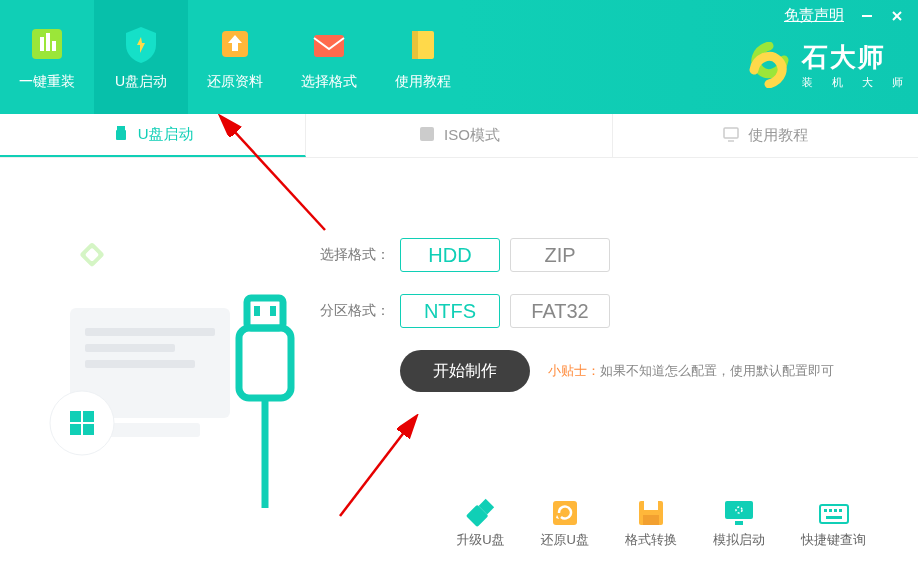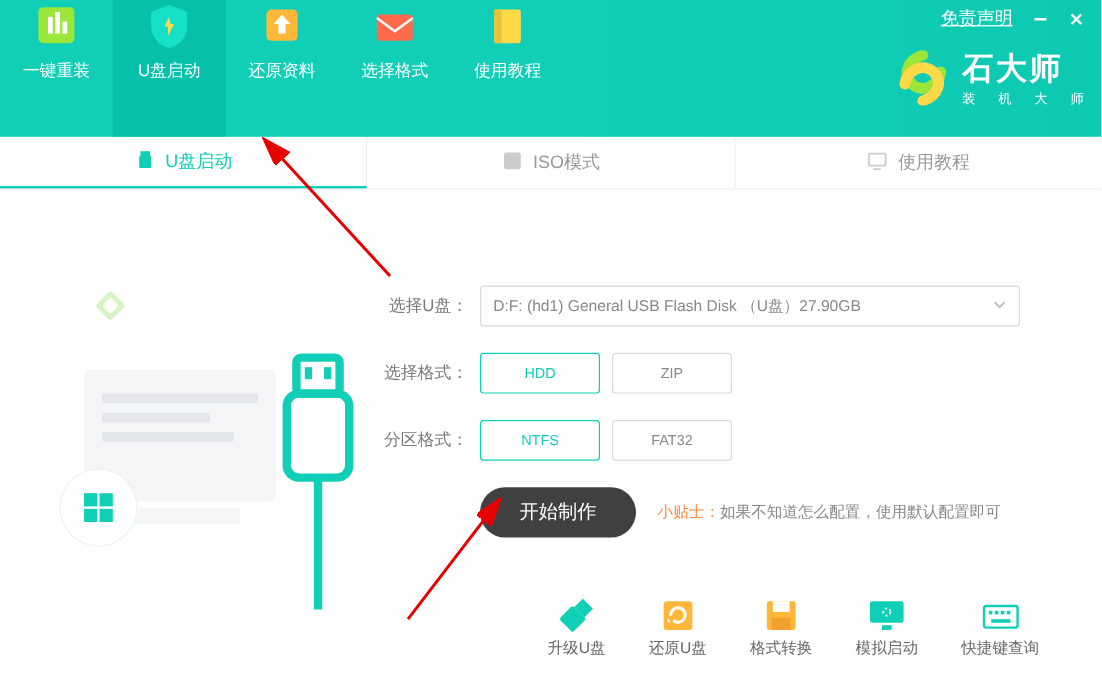--- a/index.html
+++ b/index.html
@@ -1,20 +1,20 @@
 <!DOCTYPE html>
 <html><head>
 <meta charset="utf-8">
 <style>
   * { margin: 0; padding: 0; box-sizing: border-box; font-family: "Microsoft YaHei", sans-serif; }
   body { width: 918px; height: 579px; background: #fff; position: relative; overflow: hidden; }
 
   .header { height: 114px; background: linear-gradient(to right,#10cfb6,#10cfb6,#0ec9b2); display:flex; position:relative;}
   .tabs { display:flex; height:100%; }
-  .tab { width:94px; display:flex; flex-direction:column; align-items:center; gap:8px; color:#fff; font-size:14px; cursor:pointer;}
+  .tab { width:94px; display:flex; flex-direction:column; align-items:center; justify-content:center; gap:8px; color:#fff; font-size:14px; cursor:pointer;}
   .tab.active { background: rgba(0,180,160,.55);}
   .tab-icon { width:42px; height:42px; display:flex; align-items:center; justify-content:center;}
   .brand { position:absolute; right:7px; top:40px; display:flex; align-items:center; gap:10px;}
   .brand-logo { width:46px; height:46px;}
   .brand-text { color:#fff;}
   .brand-title { font-size:26px; font-weight:bold; letter-spacing:2px;}
   .brand-sub { font-size:11px; letter-spacing:8px;}
   .topright { position:absolute; top:6px; right:14px; color:#fff; font-size:15px; display:flex; align-items:center; gap:16px;text-decoration:underline;}
   .winbtn { width:14px; height:14px; display:inline-flex; align-items:center; justify-content:center; cursor:pointer;}
 
@@ -22,21 +22,21 @@
   .subtab { flex:1; display:flex; align-items:center; justify-content:center; gap:8px; font-size:15px; color:#999; cursor:pointer; border-right:1px solid #eee;}
   .subtab:first-child { color:#10cfb6; border-bottom:2px solid #10cfb6;}
   .subtab:last-child{border-right:none;}
 
   .body { position:relative; padding:80px 40px 0 320px;}
   .illus { position:absolute; left:40px; top:40px; width:260px; height:300px;}
   .row { display:flex; align-items:center; margin-bottom:22px; font-size:14px;}
   .label { color:#7a7a7a; width:70px; text-align:right; margin-right:10px;}
   .select { flex:1; max-width:450px; border:1px solid #d9d9d9; height:34px; border-radius:3px; display:flex; align-items:center; padding:0 10px; color:#888; font-size:13px; justify-content:space-between; font-family:monospace; cursor:pointer;}
   .opts { display:flex; gap:10px;}
-  .opt { width:100px; height:34px; border:1px solid #d9d9d9; border-radius:3px; display:flex; align-items:center; justify-content:center; color:#888; font-size:12px; cursor:pointer;}
+  .opt { width:100px; height:34px; border:1px solid #d9d9d9; border-radius:3px; display:flex; align-items:center; justify-content:center; color:#888; font-size:20px; cursor:pointer;}
   .opt.sel { border-color:#10cfb6; color:#10cfb6;}
   .startbtn { width:130px; height:42px; background:#404040; color:#fff; border-radius:22px; display:flex; align-items:center; justify-content:center; font-size:16px; cursor:pointer; margin-left:80px;}
   .hint { font-size:13px; color:#888; margin-left:18px;}
   .hint-prefix { color:#ff8a3a;}
 
   .footer { position:absolute; bottom:30px; right:52px; display:flex; gap:36px;}
   .fitem { display:flex; flex-direction:column; align-items:center; gap:0; font-size:13px; color:#666; cursor:pointer;}
   .ficon { width:36px; height:36px; display:flex; align-items:center; justify-content:center;}
 
   .arrow { position:absolute; pointer-events:none; stroke:#e60000; fill:#e60000;}
@@ -167,29 +167,20 @@
       <g transform="translate(195,100)">
         <rect x="12" y="0" width="36" height="30" rx="4" fill="none" stroke="#10cfb6" stroke-width="7"></rect>
         <line x1="22" y1="8" x2="22" y2="18" stroke="#10cfb6" stroke-width="6"></line>
         <line x1="38" y1="8" x2="38" y2="18" stroke="#10cfb6" stroke-width="6"></line>
         <rect x="4" y="30" width="52" height="70" rx="10" fill="none" stroke="#10cfb6" stroke-width="7"></rect>
         <line x1="30" y1="100" x2="30" y2="210" stroke="#10cfb6" stroke-width="7"></line>
       </g>
     </svg>
   </div>
 
-  <div class="row">
-    <span class="label">选择U盘：</span>
-    <div class="select">
-      <span>D:F: (hd1) General USB Flash Disk （U盘）27.90GB</span>
-      <span><svg width="12" height="12">
-            <path d="M2 4 L6 8 L10 4" stroke="#bbb" stroke-width="1.5" fill="none"></path>
-          </svg></span>
-    </div>
-  </div>
 
   <div class="row">
     <span class="label">选择格式：</span>
     <div class="opts">
       <div class="opt sel">HDD</div>
       <div class="opt">ZIP</div>
     </div>
   </div>
 
   <div class="row">

